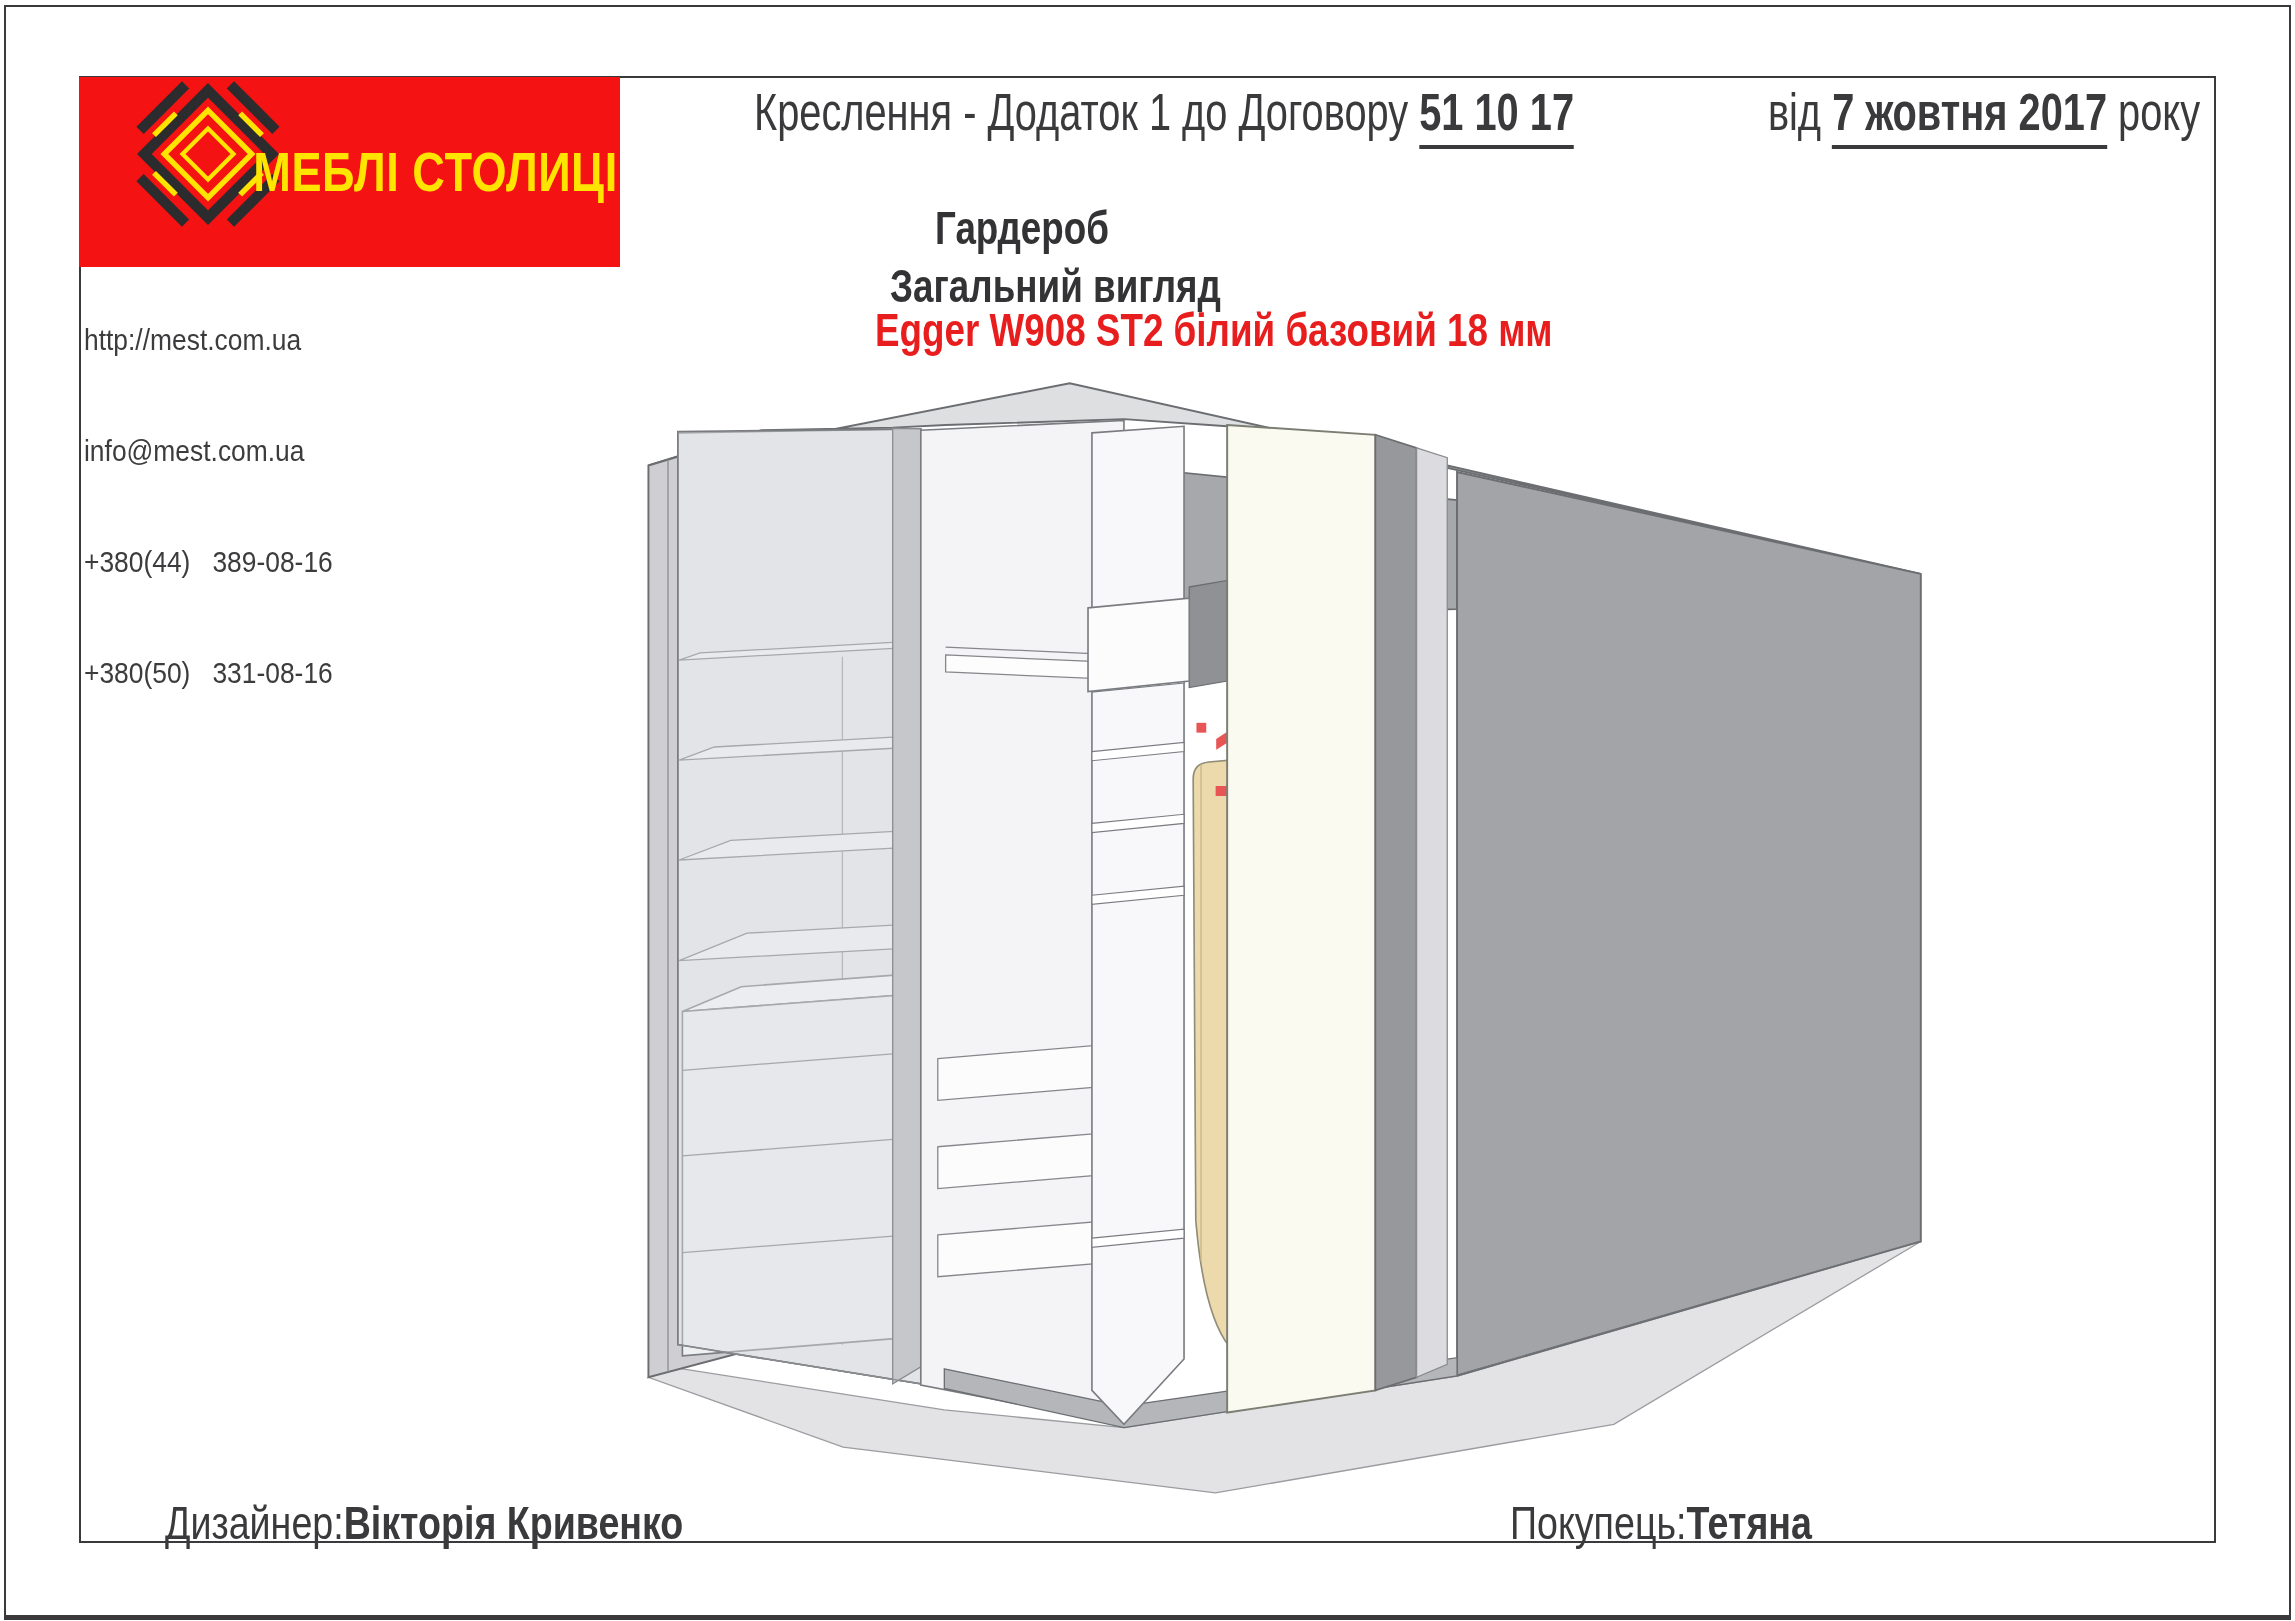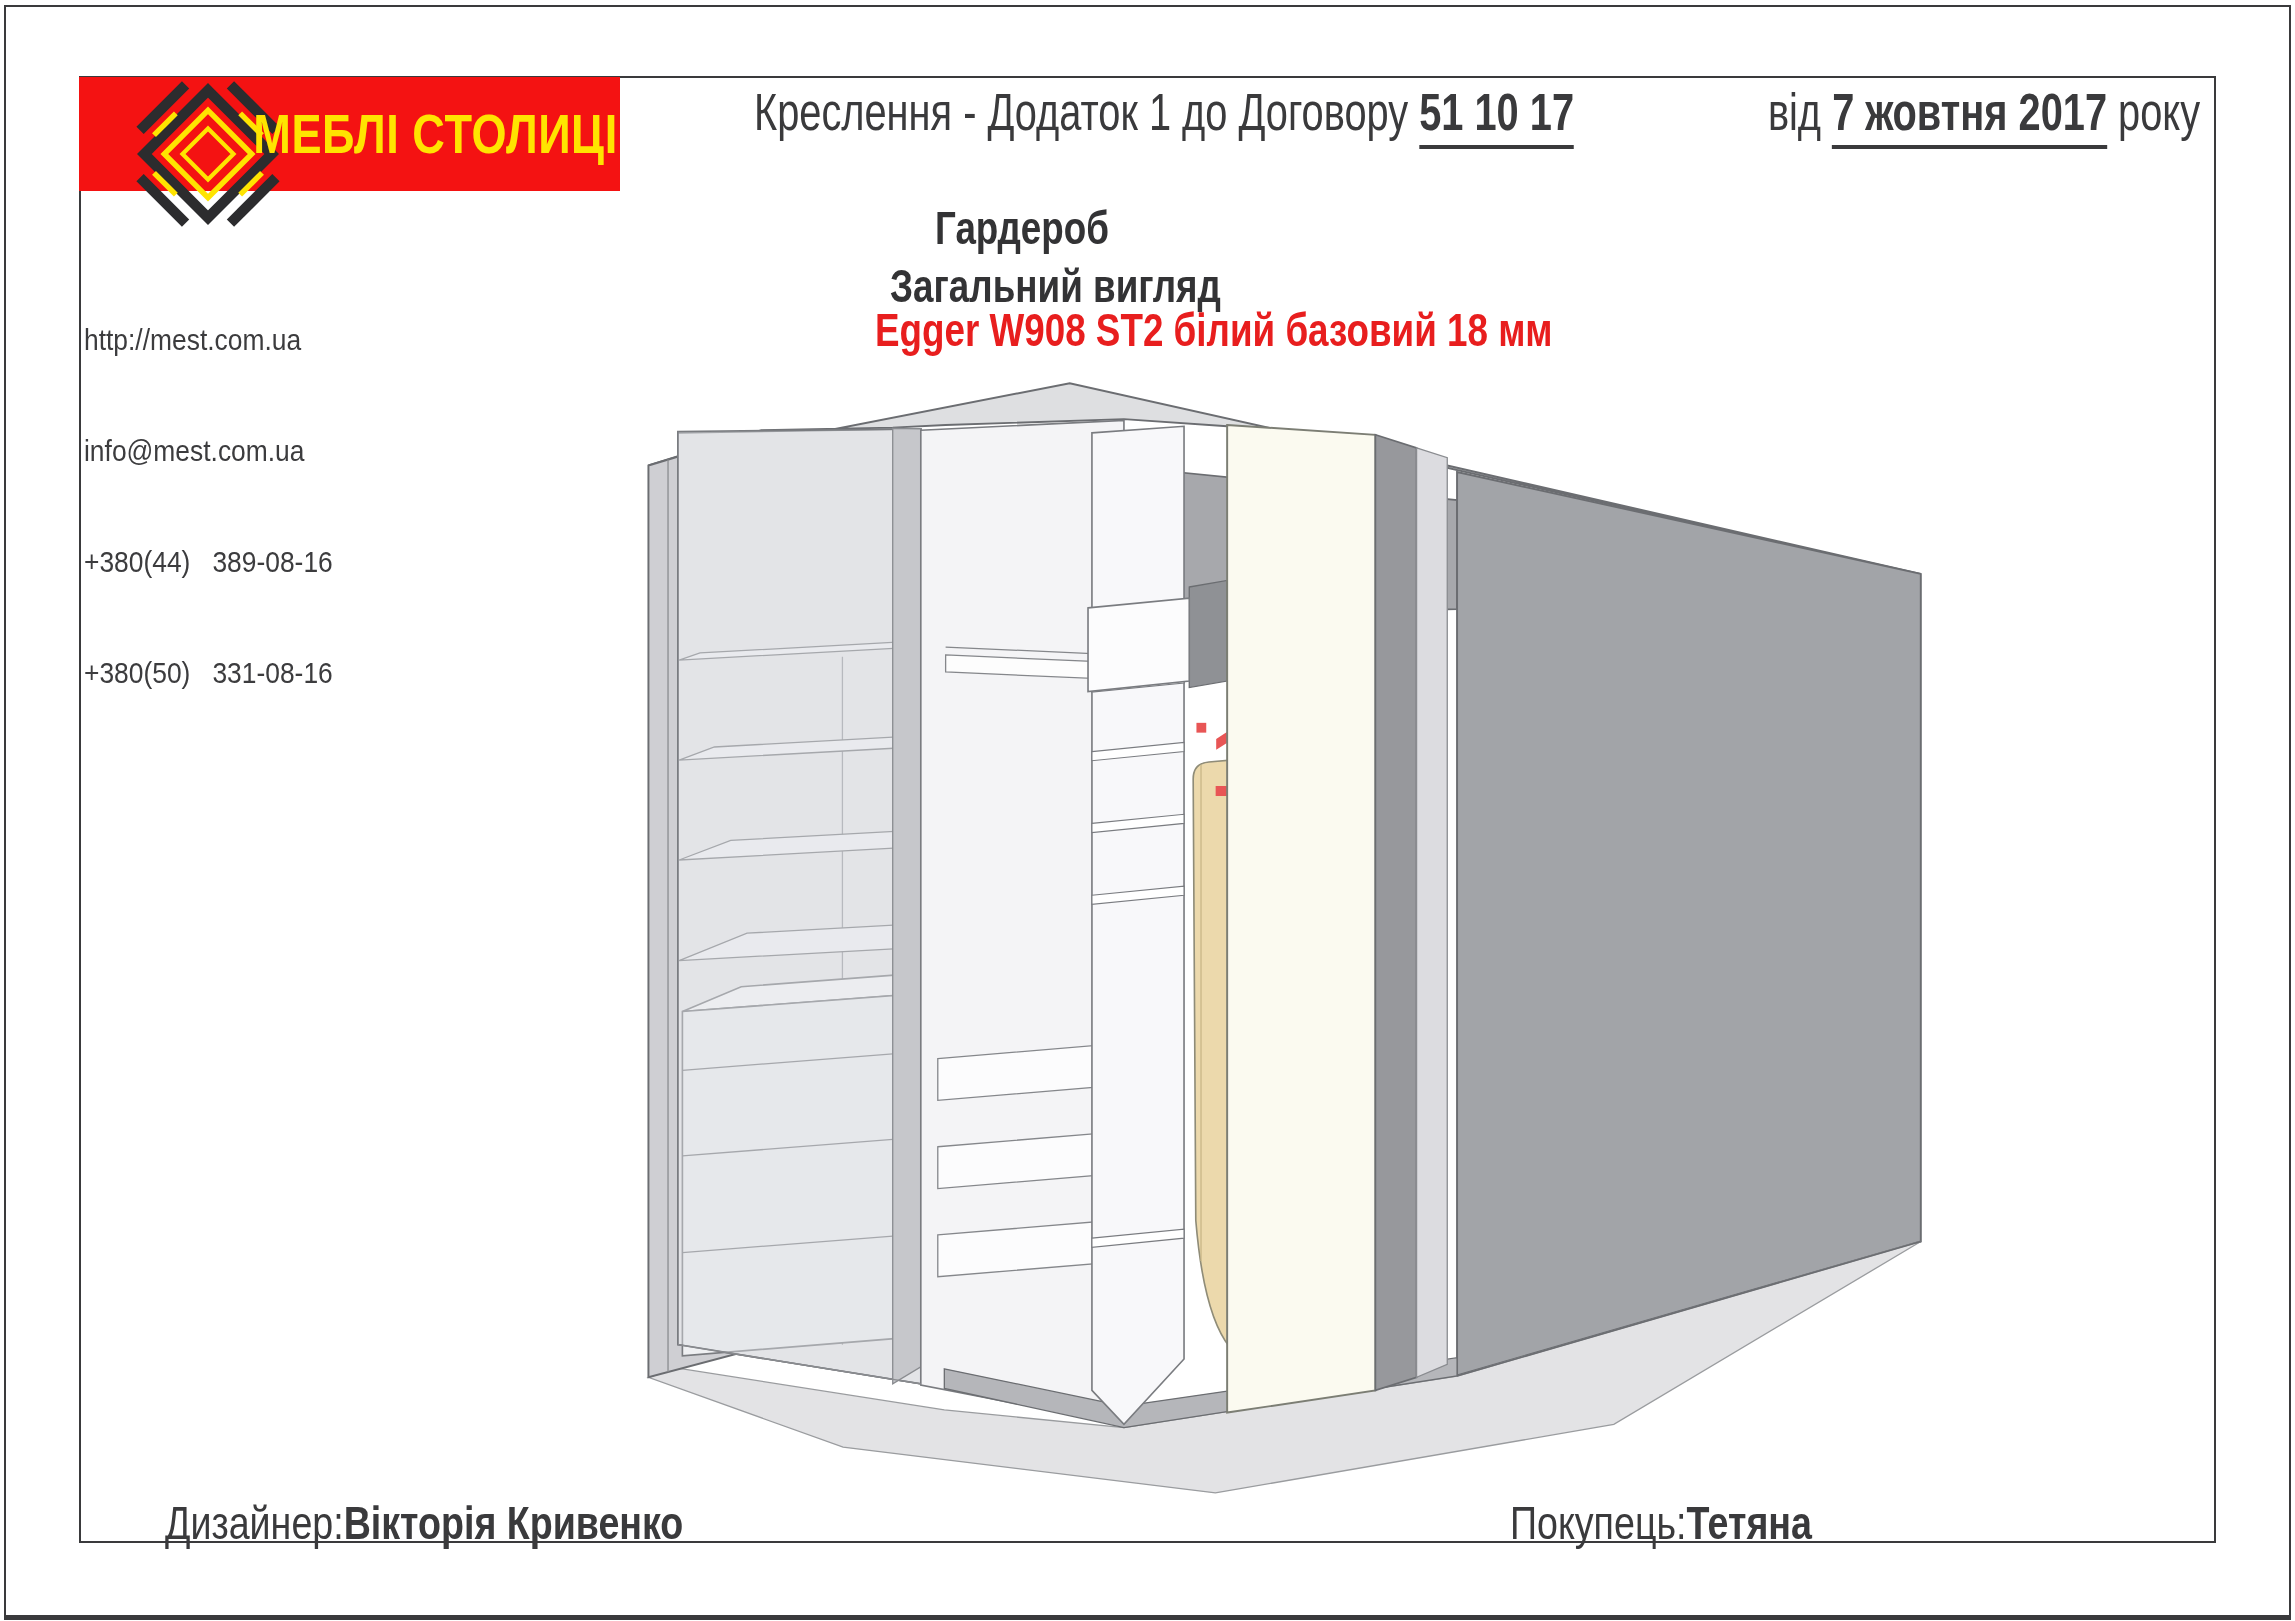--- a/index.html
+++ b/index.html
@@ -5,21 +5,21 @@
   html,body{margin:0;padding:0;width:2295px;height:1621px;background:#fff;
     font-family:"Liberation Sans","DejaVu Sans",sans-serif;color:#3a3a3c;overflow:hidden;}
   .page{position:absolute;left:0;top:0;width:2295px;height:1621px;background:#fff;}
   
   .outer-border{position:absolute;left:3.9px;top:5.2px;right:3.9px;bottom:1.3px;
     border:2.6px solid #3a3a3c;border-bottom-width:5.9px;pointer-events:none;}
   
   .inner-frame{position:absolute;left:79px;top:76px;width:2137px;height:1467px;
     border:2px solid #3a3a3c;box-sizing:border-box;}
   
-  .logo-box{position:absolute;left:79px;top:77px;width:541px;height:114px;background:#f41212;
+  .logo-box{position:absolute;left:79px;top:77px;width:541px;height:190px;background:#f41212;
     display:flex;align-items:center;}
   .logo-diamond{position:absolute;left:38px;top:-14.4px;width:182px;height:182px;}
   .logo-text{position:absolute;left:180px;top:0;width:353px;height:100%;
     display:flex;align-items:center;justify-content:center;
     color:#ffe400;font-weight:bold;font-size:55px;letter-spacing:0.7px;
     transform:scaleX(.82);transform-origin:50% 50%;white-space:nowrap;}
   
   .hdr{position:absolute;top:86px;white-space:pre;font-size:51px;line-height:1.05;
     transform:scaleX(.78);}
   .hdr-center{left:1164px;transform:translateX(-50%) scaleX(.78);transform-origin:50% 50%;}

